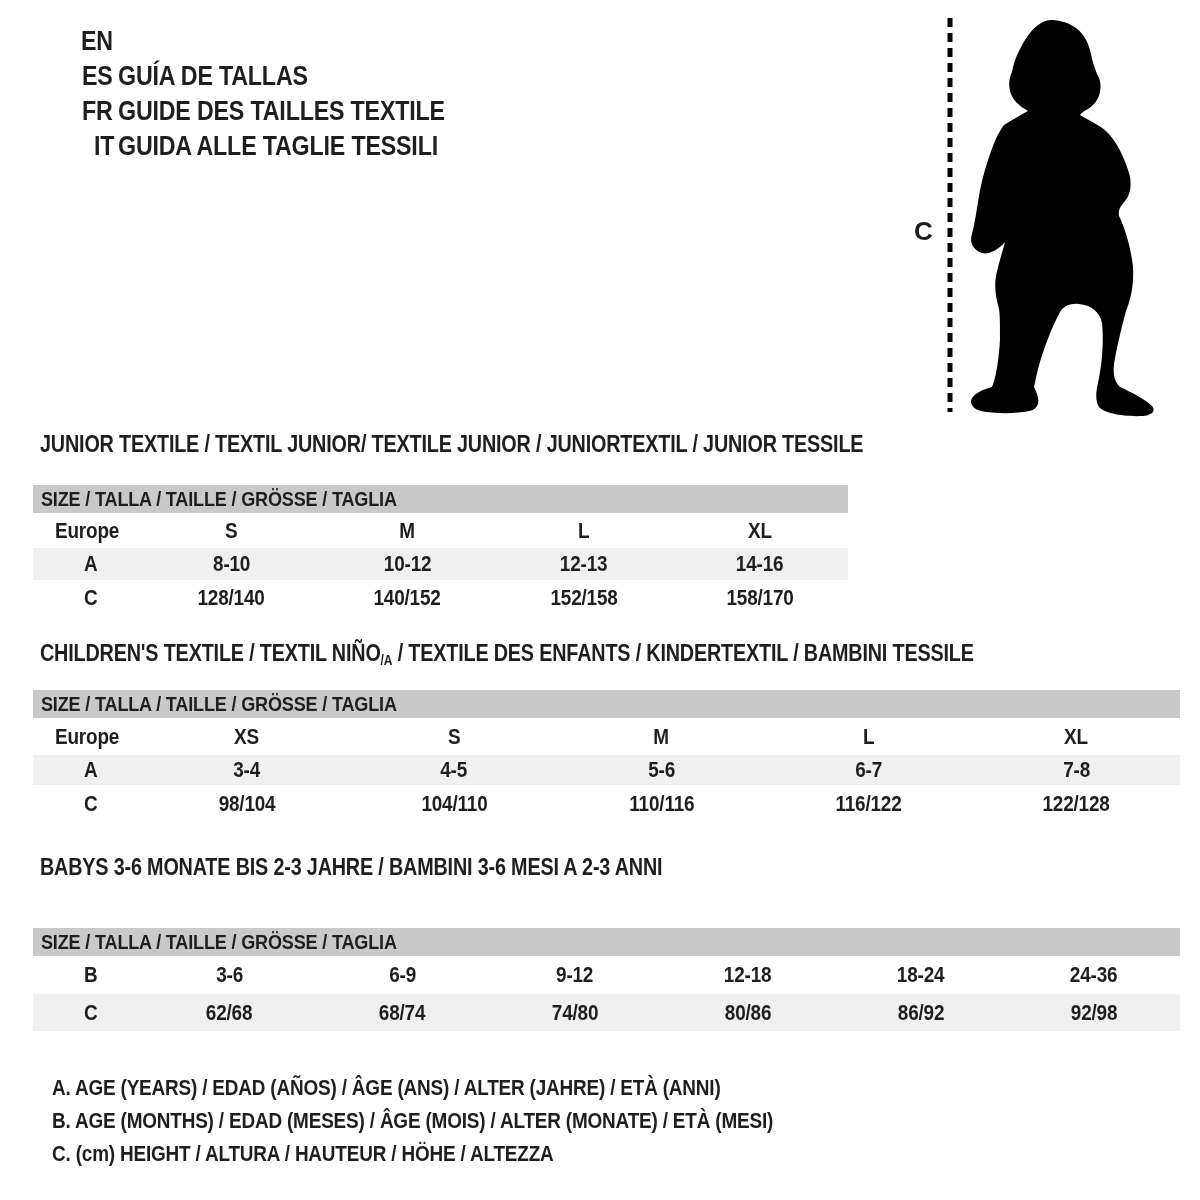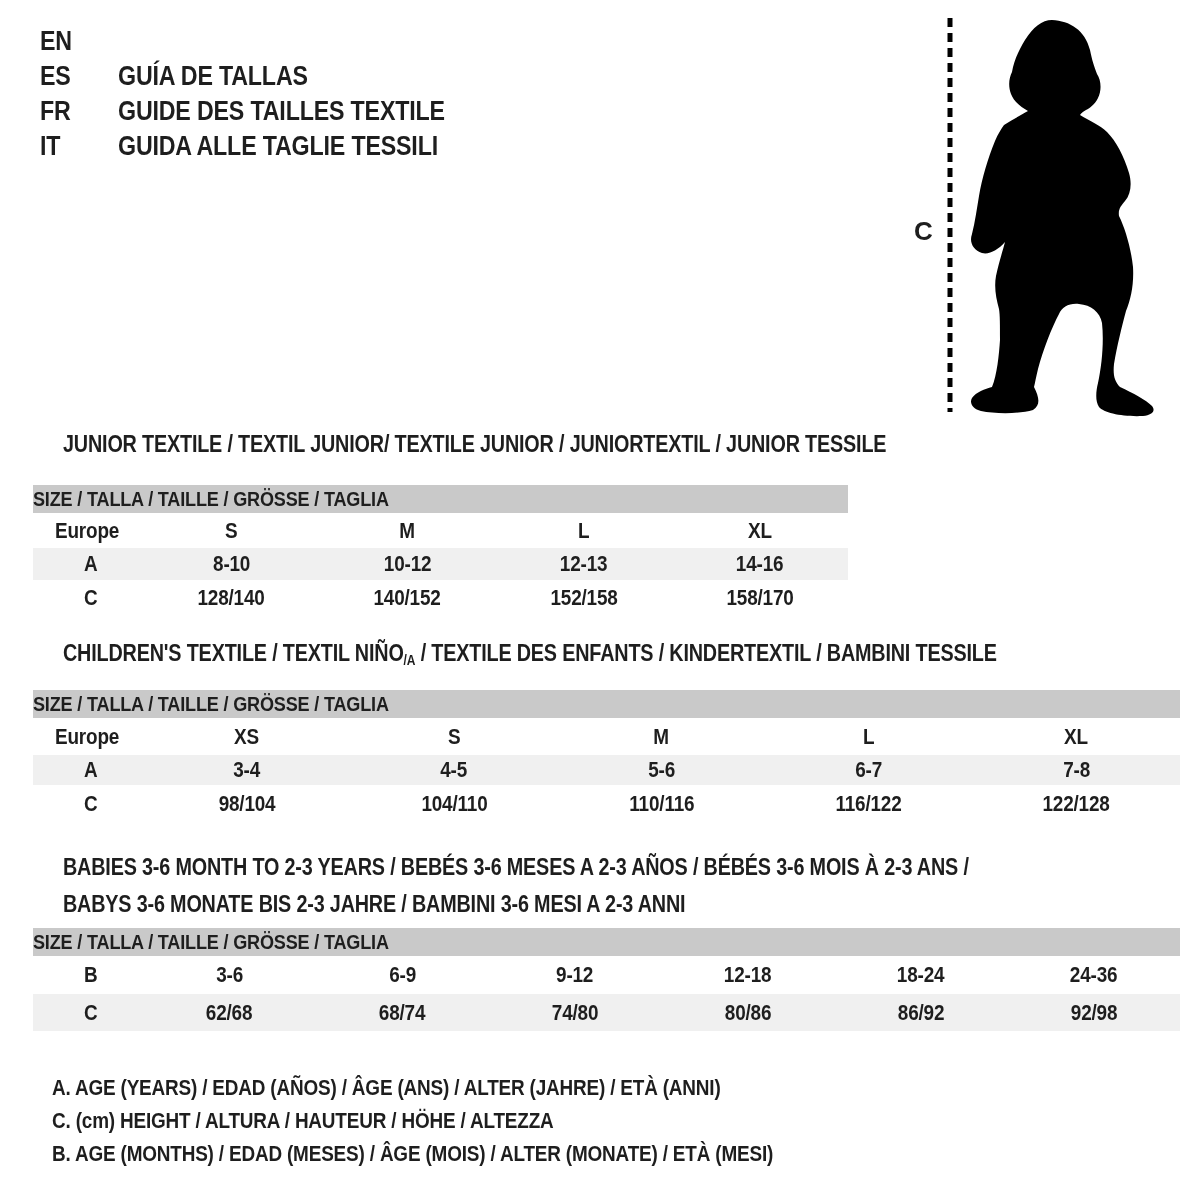--- a/index.html
+++ b/index.html
@@ -20,37 +20,38 @@
     transform: scaleX(0.86);
     white-space: nowrap;
     letter-spacing: -0.2px;
   }
   .cl { transform-origin: 0 50%; }
   .cc { transform-origin: 50% 50%; }
 
   
   .langs { left: 40px; top: 24px; font-size: 27px; }
   .lang-row { display: flex; height: 35px; align-items: center; }
-  .lang-code { width: 78px; flex: 0 0 78px; }
+  .lang-code { width: 78px; flex: 0 0 78px; text-align: right; }
 
   
   .figure-svg { left: 895px; top: 10px; }
   .c-label { left: 914px; top: 216px; font-size: 26px; }
 
   
-  .sec-title { font-size: 23px; margin-left: 23px; }
+  .sec-title { font-size: 23px; }
   .babies-title { line-height: 37px; }
   .subscript { font-size: 14px; vertical-align: -4px; }
 
   
   .tbl { background: #ffffff; }
   .band {
     background: #c9c9c9;
     height: 28px;
     display: flex; align-items: center;
+    padding-left: 8px;
     font-size: 21px;
   }
   .trow { display: grid; align-items: center; font-size: 22px; }
   .t4 { grid-template-columns: 110px repeat(4, 1fr); }
   .t5 { grid-template-columns: 110px repeat(5, 1fr); }
   .t6 { grid-template-columns: 110px repeat(6, 1fr); }
   .shade { background: #f0f0f0; }
   .cell.lbl { text-align: center; padding-left: 8px; }
   .cell.val { text-align: center; }
 
@@ -182,21 +183,20 @@
     <div class="cell lbl"><span class="cond cl">C</span></div>
     <div class="cell val"><span class="cond cc">98/104</span></div>
     <div class="cell val"><span class="cond cc">104/110</span></div>
     <div class="cell val"><span class="cond cc">110/116</span></div>
     <div class="cell val"><span class="cond cc">116/122</span></div>
     <div class="cell val"><span class="cond cc">122/128</span></div>
   </div>
 </div>
 
 <div class="abs sec-title babies-title" style="left:40px; top:849px;">
-  <div><span class="cond cl">BABIES 3-6 MONTH TO 2-3 YEARS / BEBÉS 3-6 MESES A 2-3 AÑOS / BÉBÉS 3-6 MOIS À 2-3 ANS /</span></div>
   <div><span class="cond cl">BABYS 3-6 MONATE BIS 2-3 JAHRE / BAMBINI 3-6 MESI A 2-3 ANNI</span></div>
 </div>
 <div class="abs tbl" style="left:33px; top:928px; width:1147px;">
   <div class="band">
     <span class="cond cl">SIZE / TALLA / TAILLE / GRÖSSE / TAGLIA</span>
   </div>
   <div class="trow t6" style="height:38px;">
     <div class="cell lbl"><span class="cond cl">B</span></div>
     <div class="cell val"><span class="cond cc">3-6</span></div>
     <div class="cell val"><span class="cond cc">6-9</span></div>
@@ -211,15 +211,15 @@
     <div class="cell val"><span class="cond cc">68/74</span></div>
     <div class="cell val"><span class="cond cc">74/80</span></div>
     <div class="cell val"><span class="cond cc">80/86</span></div>
     <div class="cell val"><span class="cond cc">86/92</span></div>
     <div class="cell val"><span class="cond cc">92/98</span></div>
   </div>
 </div>
 
 <div class="abs legend">
   <div><span class="cond cl">A. AGE (YEARS) / EDAD (AÑOS) / ÂGE (ANS) / ALTER (JAHRE) / ETÀ (ANNI)</span></div>
+  <div><span class="cond cl">B. AGE (MONTHS) / EDAD (MESES) / ÂGE (MOIS) / ALTER (MONATE) / ETÀ (MESI)</span></div>
   <div><span class="cond cl">C. (cm) HEIGHT / ALTURA / HAUTEUR / HÖHE / ALTEZZA</span></div>
-  <div><span class="cond cl">B. AGE (MONTHS) / EDAD (MESES) / ÂGE (MOIS) / ALTER (MONATE) / ETÀ (MESI)</span></div>
 </div>
 
 </body></html>

